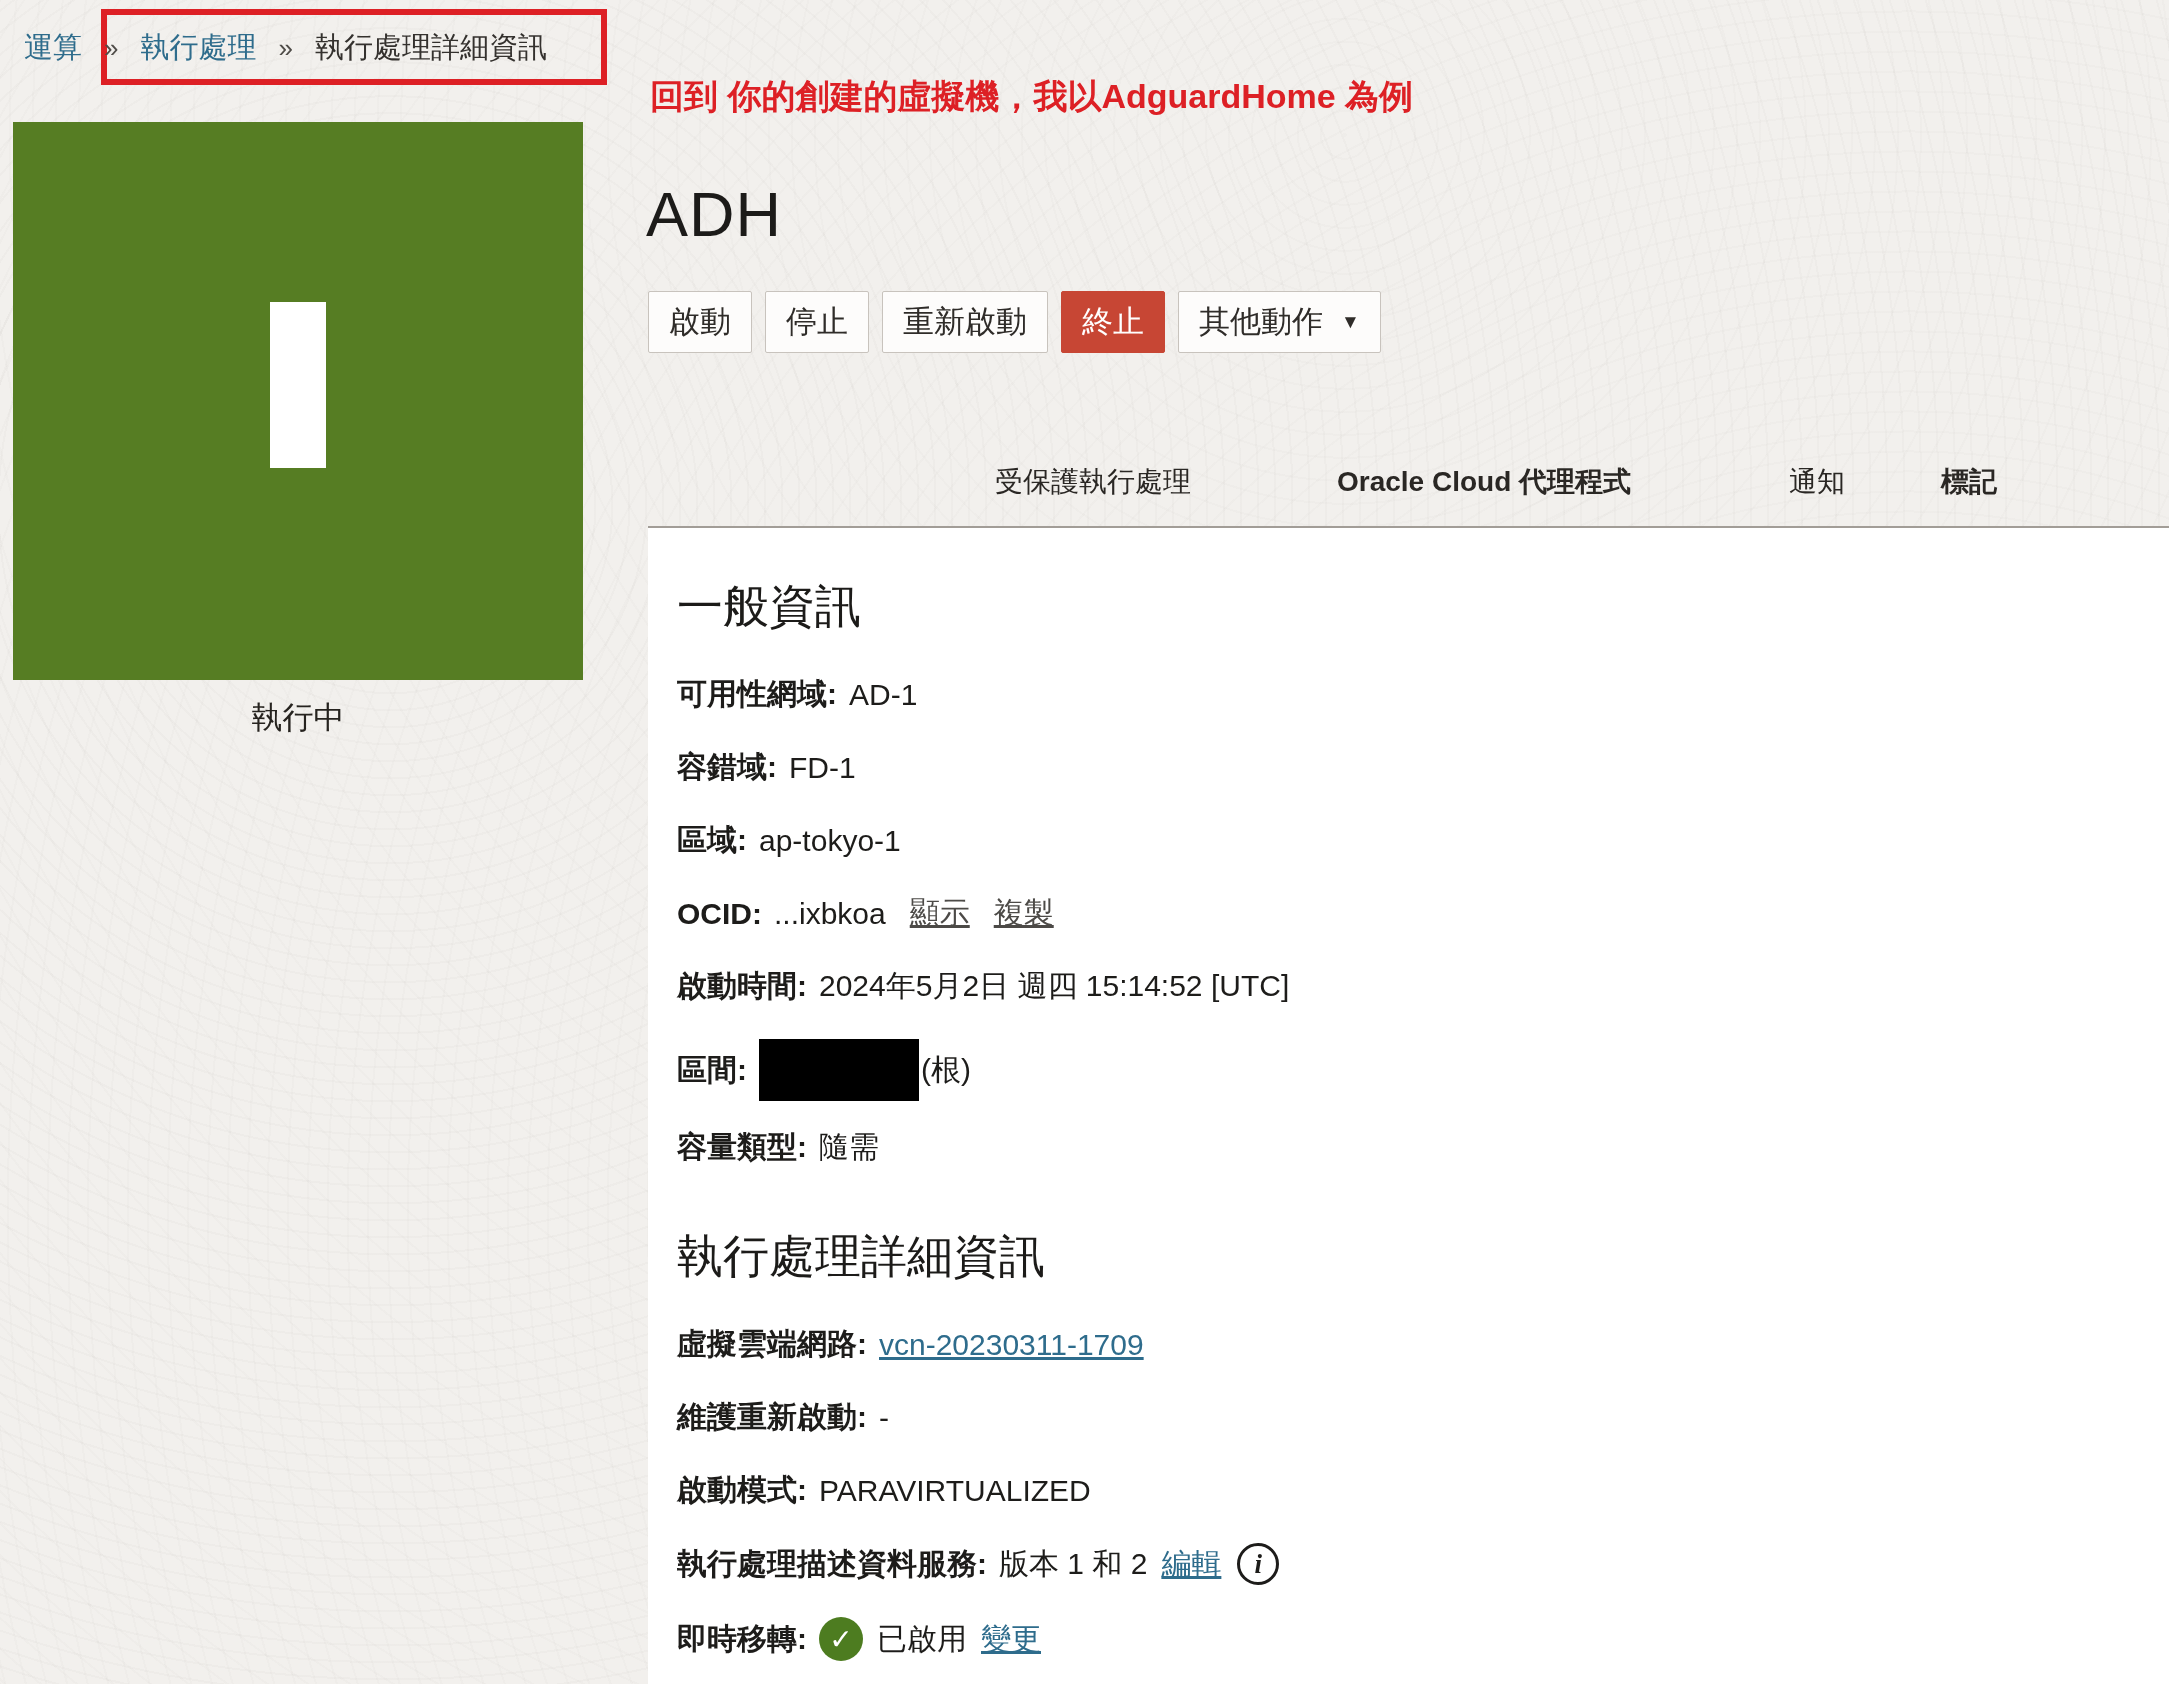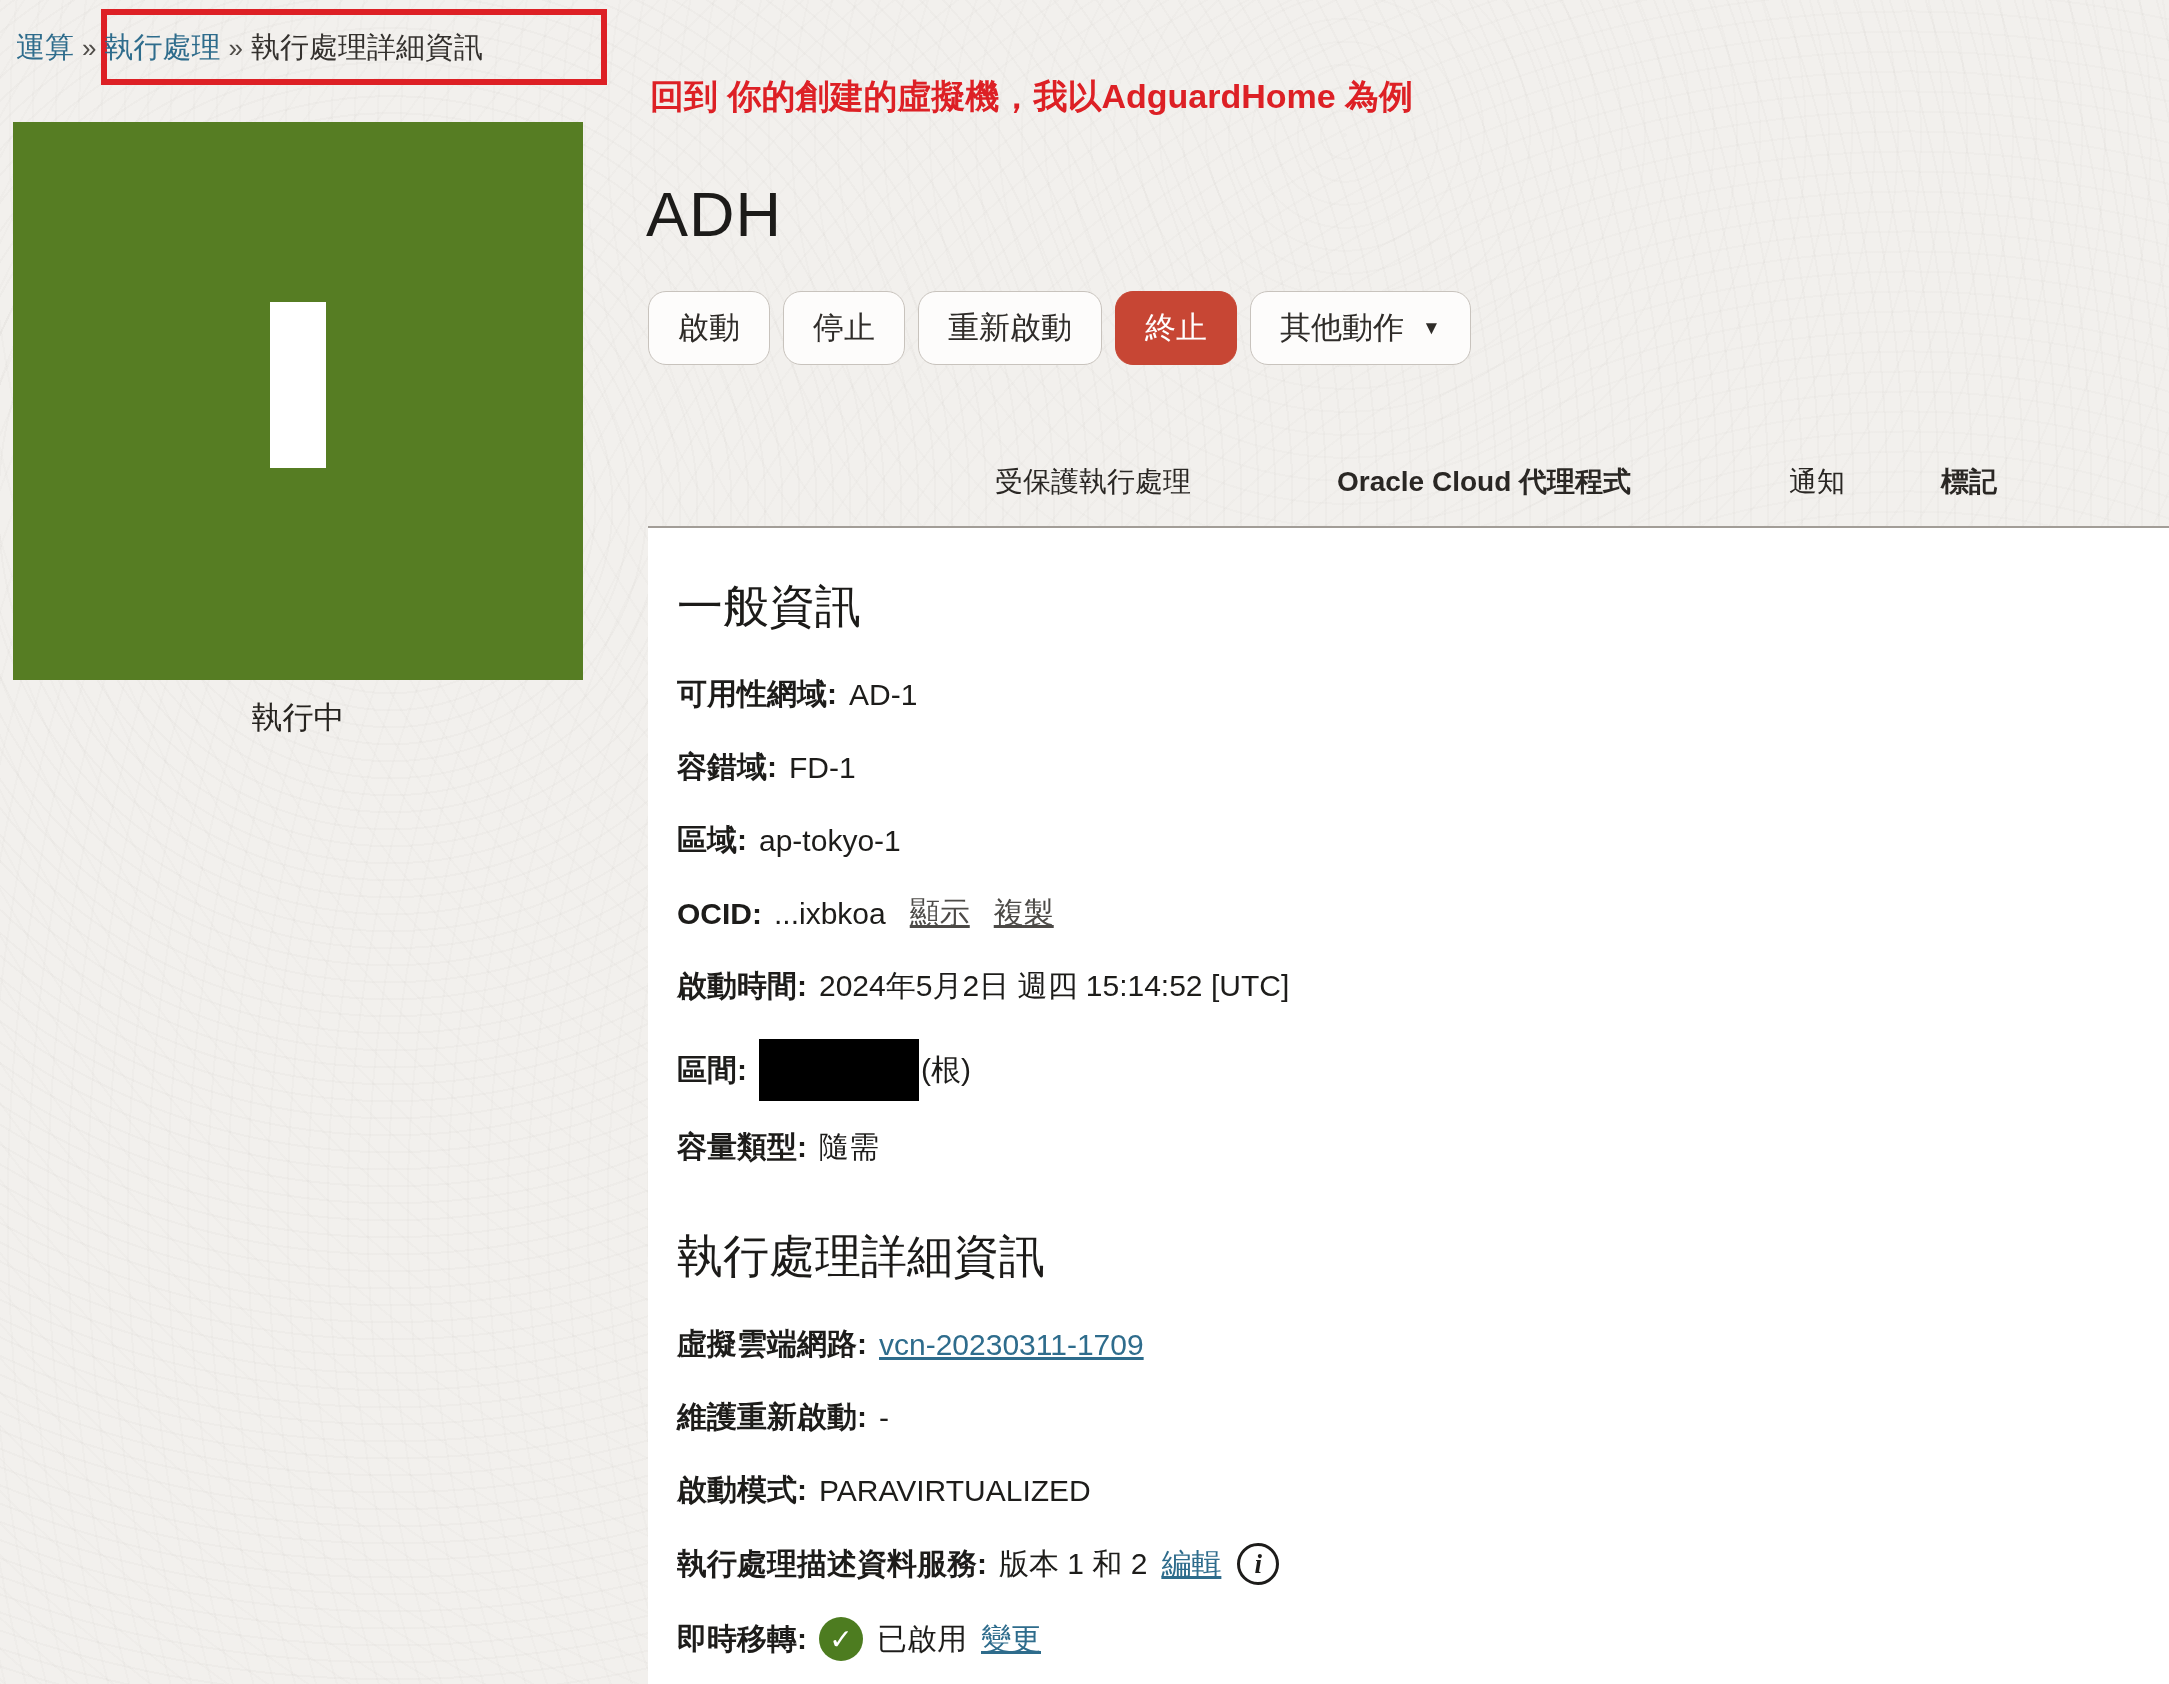--- a/index.html
+++ b/index.html
@@ -10,21 +10,21 @@
     position:relative; width:2169px; height:1684px; overflow:hidden;
     color:#1d1c1a;
     background-color:#f2f0ed;
     background-image:
       repeating-radial-gradient(circle at 18% 30%, rgba(125,118,110,.035) 0 2px, rgba(125,118,110,0) 2px 17px),
       repeating-radial-gradient(circle at 62% 8%,  rgba(125,118,110,.028) 0 2px, rgba(125,118,110,0) 2px 23px),
       repeating-radial-gradient(circle at 88% 72%, rgba(125,118,110,.028) 0 2px, rgba(125,118,110,0) 2px 20px);
   }
 
   
-  .breadcrumb{ position:absolute; left:16px; top:28px; display:flex; align-items:center; gap:8px;
+  .breadcrumb{ position:absolute; left:24px; top:28px; display:flex; align-items:center; gap:22px;
     font-size:29px; z-index:3; white-space:nowrap; }
   .crumb-link{ color:#2e6c8c; cursor:pointer; }
   .crumb-sep{ color:#4f4c48; font-size:26px; }
   .crumb-current{ color:#34312e; }
 
   .red-box{ position:absolute; left:101px; top:9px; width:506px; height:76px;
     border:6px solid #dd2025; z-index:2; pointer-events:none; }
 
   .annotation{ position:absolute; left:650px; top:74px; font-size:34px; font-weight:bold;
     color:#dd2025; white-space:nowrap; }
@@ -34,21 +34,21 @@
   .status-bar{ position:absolute; left:257px; top:180px; width:56px; height:166px; background:#ffffff; }
   .status-label{ position:absolute; left:13px; top:697px; width:570px; text-align:center;
     font-size:31px; color:#26231f; }
 
   
   .title{ position:absolute; left:646px; top:136px; font-size:63px; font-weight:400;
     color:#1c1b19; letter-spacing:1px; }
 
   
   .actions{ position:absolute; left:648px; top:291px; display:flex; gap:13px; }
-  .btn{ height:74px; padding:0 29px; background:#fdfcfb; border:1px solid #c8c3bd; border-radius:18px;
+  .btn{ height:62px; padding:0 20px; background:#fdfcfb; border:1px solid #c8c3bd; border-radius:2px;
     font-size:31px; color:#2f2c29; display:flex; align-items:center; cursor:pointer;
     font-family:inherit; white-space:nowrap; }
   .btn-danger{ background:#c74634; border-color:#c74634; color:#ffffff; }
   .caret{ font-size:19px; margin-left:18px; color:#2f2c29; }
 
   
   .panel{ position:absolute; left:648px; top:526px; right:0; bottom:0; background:#ffffff;
     border-top:2px solid #a29d97; z-index:1; }
   .tab-active{ position:absolute; left:648px; top:438px; width:308px; height:90px; background:#ffffff;
     border:1px solid #c6c1bb; border-bottom:none; z-index:2; display:flex; align-items:center;

